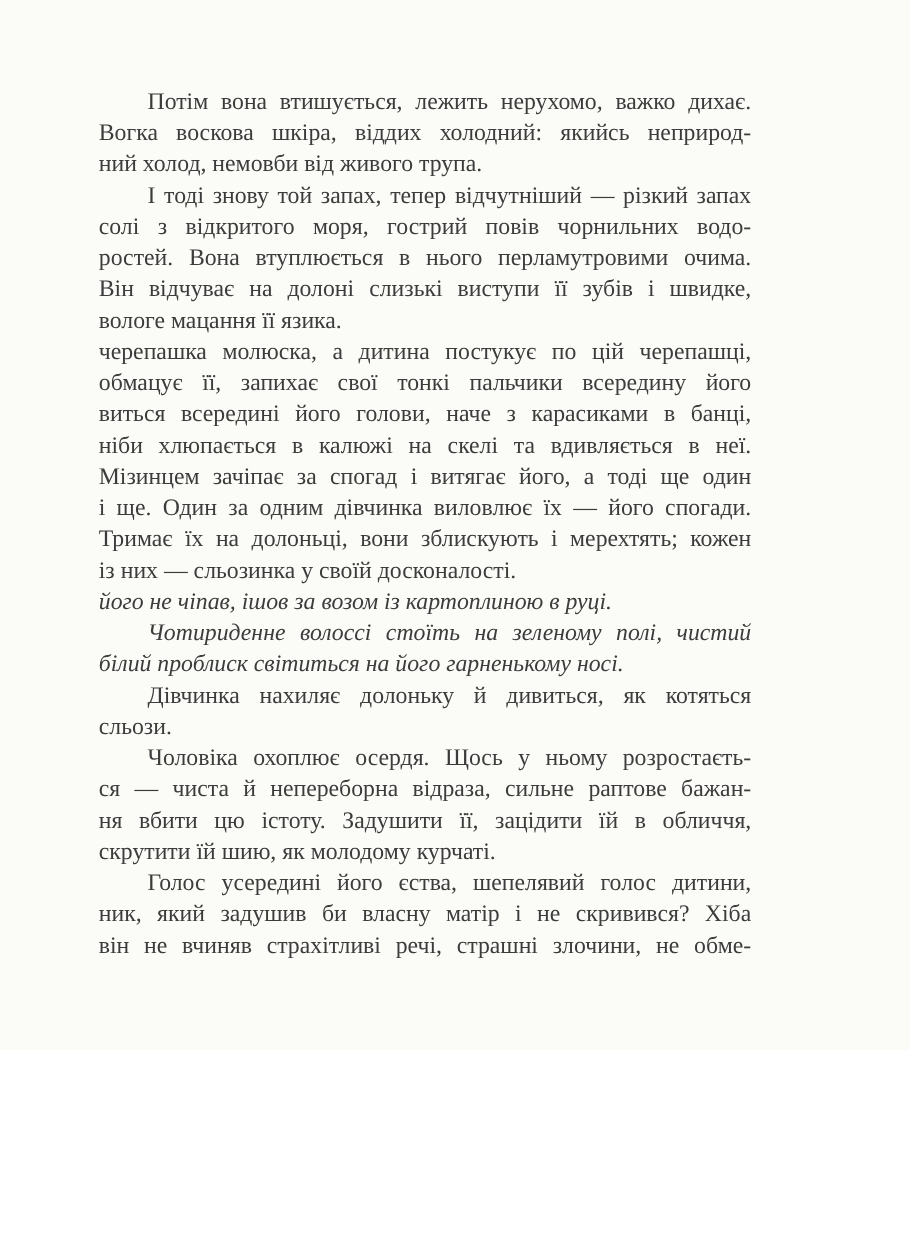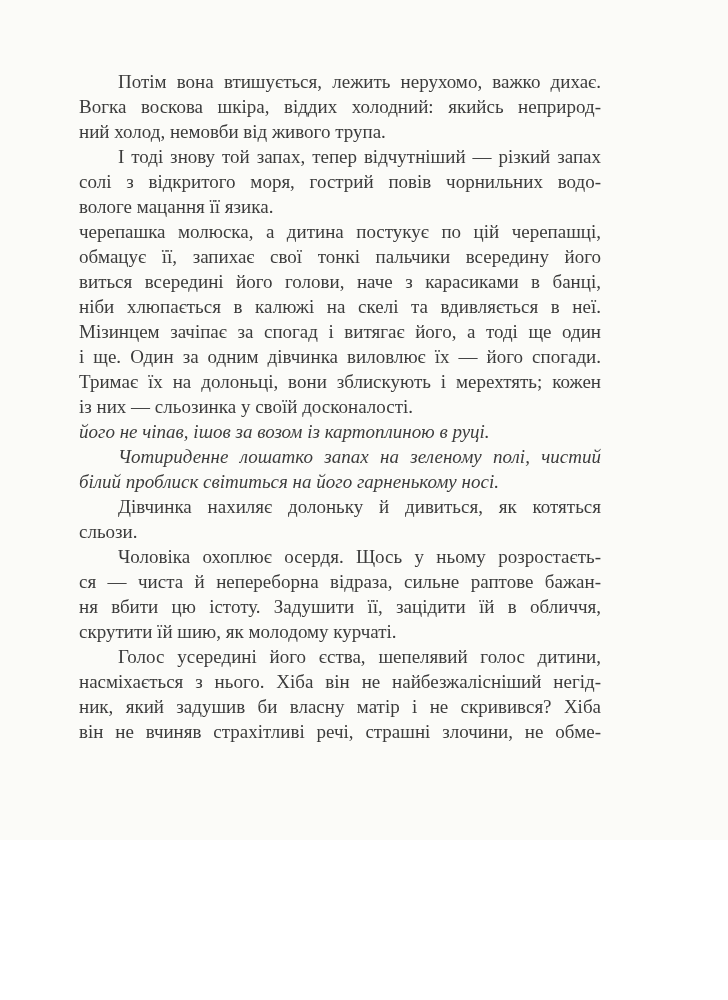--- a/index.html
+++ b/index.html
@@ -64,52 +64,53 @@
 <div class="page">
   <div class="text-block">
       <div class="para">
         <div class="line first justify">Потім вона втишується, лежить нерухомо, важко дихає.</div>
         <div class="line justify">Вогка воскова шкіра, віддих холодний: якийсь неприрод-</div>
         <div class="line">ний холод, немовби від живого трупа.</div>
       </div>
       <div class="para">
         <div class="line first justify">І тоді знову той запах, тепер відчутніший — різкий запах</div>
         <div class="line justify">солі з відкритого моря, гострий повів чорнильних водо-</div>
+        <div class="line justify">ростей. Вона втуплюється в нього перламутровими очима.</div>
+        <div class="line justify">Він відчуває на долоні слизькі виступи її зубів і швидке,</div>
         <div class="line">вологе мацання її язика.</div>
       </div>
       <div class="para">
         <div class="line justify">черепашка молюска, а дитина постукує по цій черепашці,</div>
         <div class="line justify">обмацує її, запихає свої тонкі пальчики всередину його</div>
         <div class="line justify">виться всередині його голови, наче з карасиками в банці,</div>
         <div class="line justify">ніби хлюпається в калюжі на скелі та вдивляється в неї.</div>
         <div class="line justify">Мізинцем зачіпає за спогад і витягає його, а тоді ще один</div>
         <div class="line justify">і ще. Один за одним дівчинка виловлює їх — його спогади.</div>
         <div class="line justify">Тримає їх на долоньці, вони зблискують і мерехтять; кожен</div>
         <div class="line">із них — сльозинка у своїй досконалості.</div>
       </div>
       <div class="para italic">
         <div class="line">його не чіпав, ішов за возом із картоплиною в руці.</div>
       </div>
       <div class="para italic">
       </div>
       <div class="para italic">
-        <div class="line first justify">Чотириденне лошатко запах на зеленому полі, чистий</div>
+        <div class="line first justify">Чотириденне волоссі стоїть на зеленому полі, чистий</div>
         <div class="line">білий проблиск світиться на його гарненькому носі.</div>
       </div>
       <div class="para">
         <div class="line first justify">Дівчинка нахиляє долоньку й дивиться, як котяться</div>
         <div class="line">сльози.</div>
       </div>
       <div class="para">
         <div class="line first justify">Чоловіка охоплює осердя. Щось у ньому розростаєть-</div>
         <div class="line justify">ся — чиста й непереборна відраза, сильне раптове бажан-</div>
         <div class="line justify">ня вбити цю істоту. Задушити її, зацідити їй в обличчя,</div>
         <div class="line">скрутити їй шию, як молодому курчаті.</div>
       </div>
       <div class="para">
         <div class="line first justify">Голос усередині його єства, шепелявий голос дитини,</div>
-        <div class="line justify">насміхається з нього. Хіба він не найбезжалісніший негід-</div>
         <div class="line justify">ник, який задушив би власну матір і не скривився? Хіба</div>
         <div class="line justify">він не вчиняв страхітливі речі, страшні злочини, не обме-</div>
       </div>
     </div>
   <div class="page-number">5</div>
 </div>
 
 </body></html>

